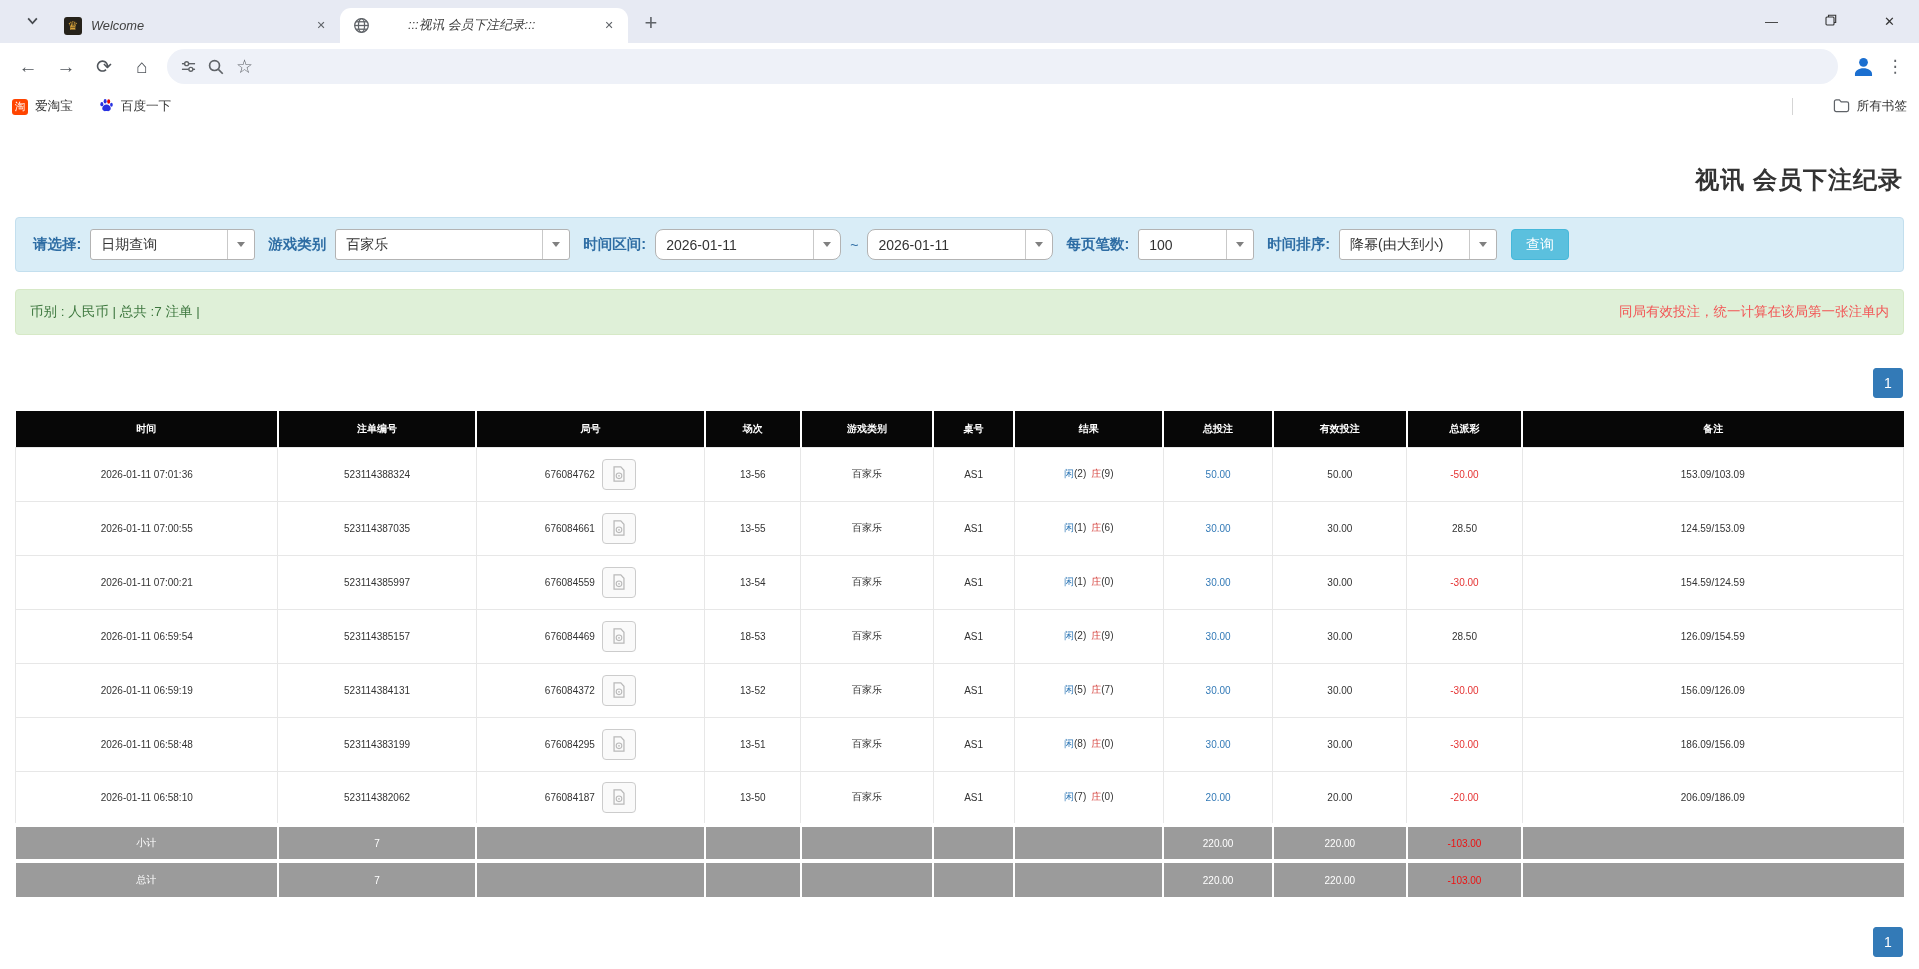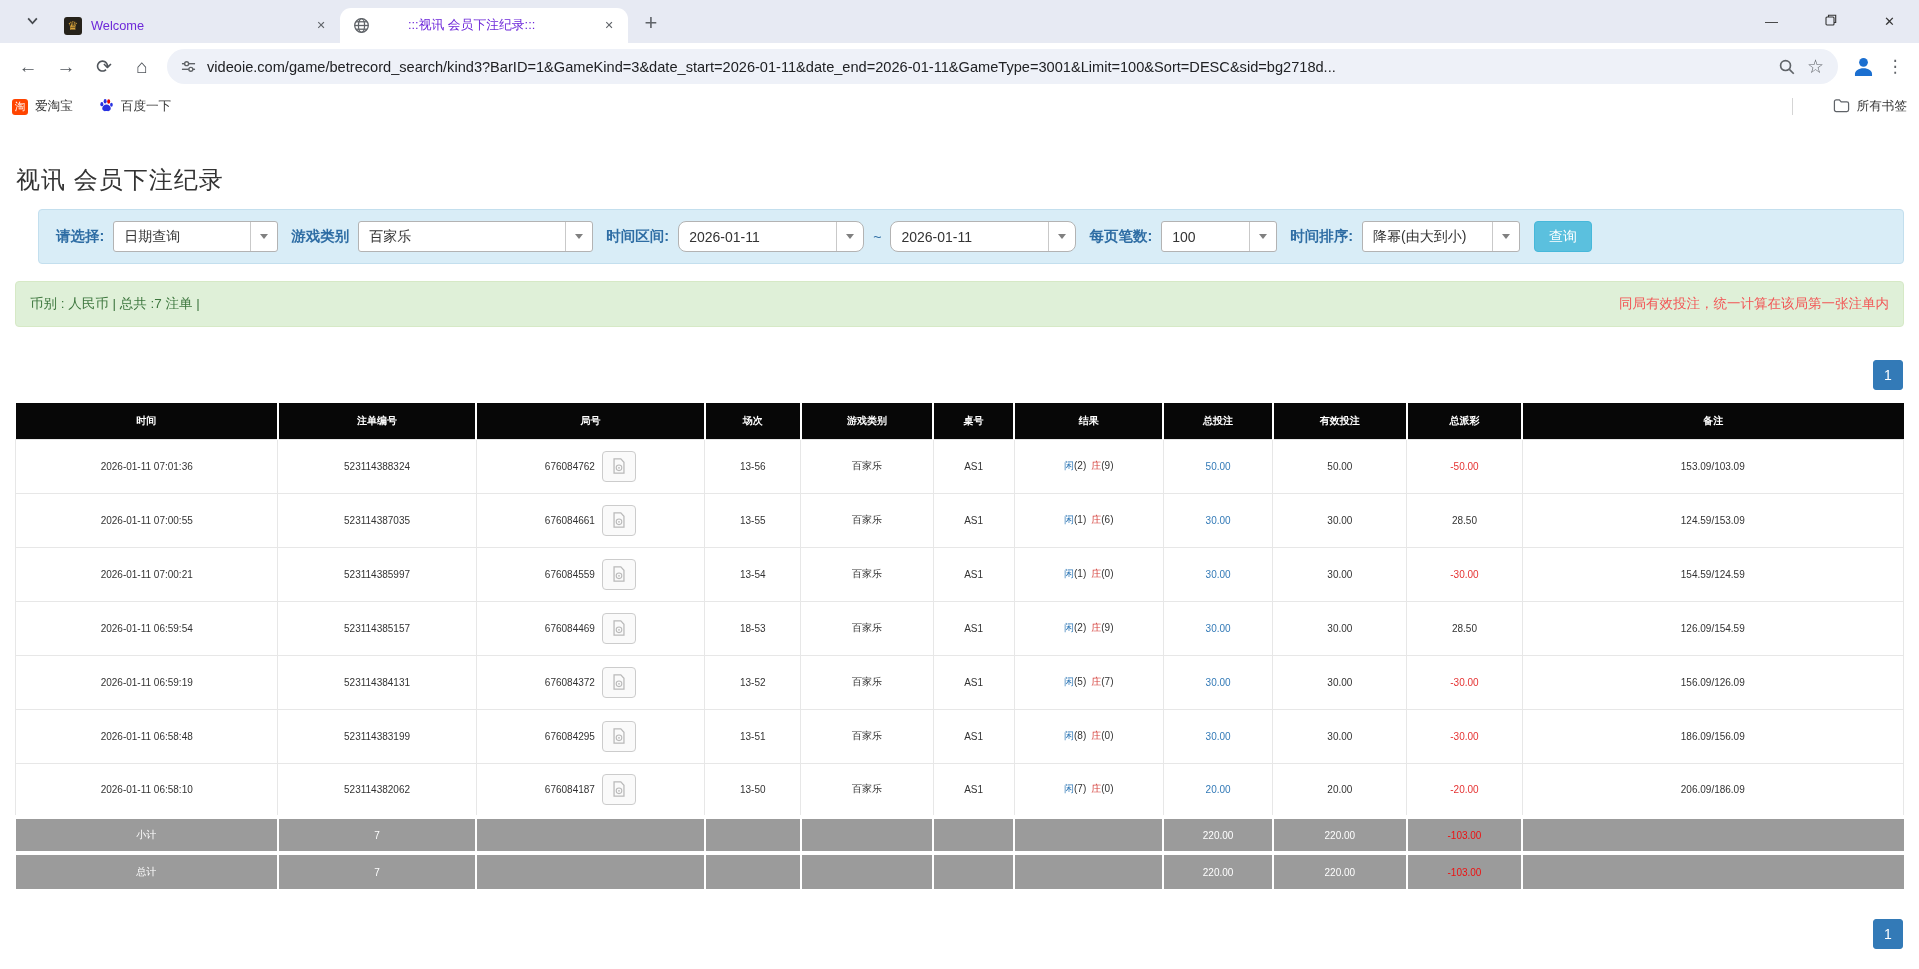--- a/index.html
+++ b/index.html
@@ -6,21 +6,21 @@
   body { font-family:"Liberation Sans","DejaVu Sans",sans-serif; background:#fff; }
   .screen { width:1919px; height:969px; background:#fff; overflow:hidden; position:relative; }
 
   
   .tabstrip { height:43px; background:#e7eaf3; display:flex; align-items:flex-end; padding-left:10px; }
   .tab-search { width:28px; height:28px; margin:0 6px 7px 8px; display:flex; align-items:center; justify-content:center; border-radius:50%; cursor:pointer; }
   .tab { width:288px; height:35px; display:flex; align-items:center; gap:9px; padding:0 10px 0 12px; }
   .tab.active { background:#fff; border-radius:11px 11px 0 0;gap:38px; }
   .favicon { width:18px; height:18px; display:flex; align-items:center; justify-content:center; flex:0 0 auto; }
   .fav-dark { background:#26221a; border-radius:3px; color:#d9a43a; font-size:12px; line-height:1; }
-  .tab-title { flex:1; font-size:12.8px; color:#6d28d9; white-space:nowrap; overflow:hidden; }
+  .tab-title { flex:1; font-size:12.8px; color:#404040; white-space:nowrap; overflow:hidden;font-style:italic; }
   .tab-close { width:18px; height:18px; display:flex; align-items:center; justify-content:center; color:#5f6368; font-size:11px; border-radius:50%; cursor:pointer; }
   .newtab { width:30px; height:30px; margin:0 0 5px 8px; display:flex; align-items:center; justify-content:center; font-size:22px; color:#5f6368; border-radius:50%; cursor:pointer; }
   .win-controls { margin-left:auto; display:flex; height:43px; align-self:flex-start; }
   .win-btn { width:59px; height:43px; display:flex; align-items:center; justify-content:center; font-size:13px; color:#333; cursor:pointer; }
 
   
   .navbar { height:47px; background:#fff; display:flex; align-items:center; padding:0 9px; }
   .nav-btn { width:38px; height:38px; border-radius:50%; display:flex; align-items:center; justify-content:center; font-size:19px; color:#50555b; cursor:pointer; flex:0 0 auto; }
   .omnibox { flex:1; height:35px; background:#eef1f8; border-radius:18px; display:flex; align-items:center; padding:0 14px; gap:11px; margin:0 8px 0 6px; }
   .url-text { flex:1; font-size:14.6px; color:#202124; white-space:nowrap; overflow:hidden; }
@@ -31,23 +31,23 @@
 
   
   .bookmarks { height:33px; background:#fff; display:flex; align-items:center; padding:0 12px; gap:26px; }
   .bm { display:flex; align-items:center; gap:7px; font-size:12.6px; color:#333; cursor:pointer; }
   .taobao-ico { width:16px; height:16px; background:#ff4400; border-radius:3px; color:#fff; font-size:10.5px; display:flex; align-items:center; justify-content:center; }
   .bm-spacer { flex:1; }
   .vsep { width:1px; height:17px; background:#d5d5d5; margin-right:14px; }
 
   
   .page { padding:0 15px; }
-  h1.page-title { font-size:24px; color:#333; font-weight:400; margin:41px 1px 13px; letter-spacing:1px; }
-
-  .filter-panel { background:#d9edf7; border:1px solid #c3dfee; border-radius:4px; padding:11px 13px; display:flex; align-items:center; gap:9px;margin-left:23px; }
+  h1.page-title { font-size:24px; color:#333; font-weight:700; margin:41px 1px 21px; letter-spacing:1px;text-align:right; }
+
+  .filter-panel { background:#d9edf7; border:1px solid #c3dfee; border-radius:4px; padding:11px 13px; display:flex; align-items:center; gap:9px; }
   .flabel { color:#2e6da4; font-weight:bold; font-size:14.5px; white-space:nowrap; margin-left:4px; }
   .combo { display:flex; align-items:stretch; background:#fff; border:1px solid #b3b3b3; border-radius:3px; height:31px; cursor:pointer; }
   .combo-text { padding:0 10px; font-size:14px; color:#333; flex:1; display:flex; align-items:center; white-space:nowrap; overflow:hidden; }
   .combo-arrow { width:27px; border-left:1px solid #c9c9c9; display:flex; align-items:center; justify-content:center; }
   .arr { width:0; height:0; border-left:4px solid transparent; border-right:4px solid transparent; border-top:5px solid #808080; }
   .w-select { width:165px; } .w-game { width:235px; } .w-date { width:186px;border-radius:8px; } .w-per { width:116px; } .w-sort { width:158px; }
   .tilde { color:#2e6da4; font-size:14px; }
   .search-btn { background:#5bc0de; border:1px solid #46b8da; color:#fff; font-size:14px; border-radius:4px; height:31px; padding:0 14px; margin-left:5px; cursor:pointer; font-family:inherit; }
 
   .summary { margin-top:17px; background:#dff0d8; border:1px solid #d6e9c6; border-radius:4px; padding:13px 14px; display:flex; justify-content:space-between; align-items:center; font-size:13.5px; }
@@ -126,21 +126,20 @@
     <div class="nav-btn">⌂</div>
     <div class="omnibox">
       <span class="omni-icon">
         <svg width="15" height="15" viewBox="0 0 16 16" stroke="#5f6368" stroke-width="1.5" fill="#fff">
             <line x1="1" y1="5" x2="15" y2="5"></line>
             <circle cx="6" cy="5" r="2.1"></circle>
             <line x1="1" y1="11" x2="15" y2="11"></line>
             <circle cx="10.5" cy="11" r="2.1"></circle>
           </svg>
       </span>
-      <span class="url-text">videoie.com/game/betrecord_search/kind3?BarID=1&amp;GameKind=3&amp;date_start=2026-01-11&amp;date_end=2026-01-11&amp;GameType=3001&amp;Limit=100&amp;Sort=DESC&amp;sid=bg2718d...</span>
       <span class="omni-icon">
         <svg width="18" height="18" viewBox="0 0 16 16" fill="none" stroke="#5f6368" stroke-width="1.5">
             <circle cx="6.7" cy="6.7" r="4.4"></circle>
             <line x1="10.1" y1="10.1" x2="14" y2="14"></line>
           </svg>
       </span>
       <span class="omni-icon star-glyph">☆</span>
     </div>
     <div class="avatar-btn">
       <svg width="25" height="25" viewBox="0 0 24 24" fill="#1b6fd0">

